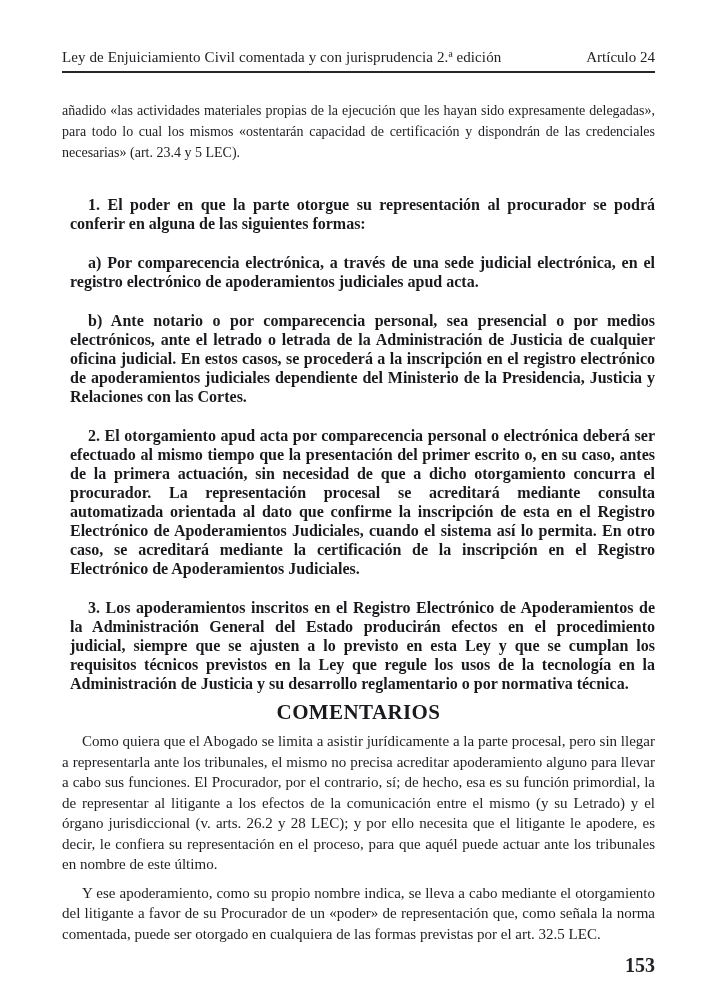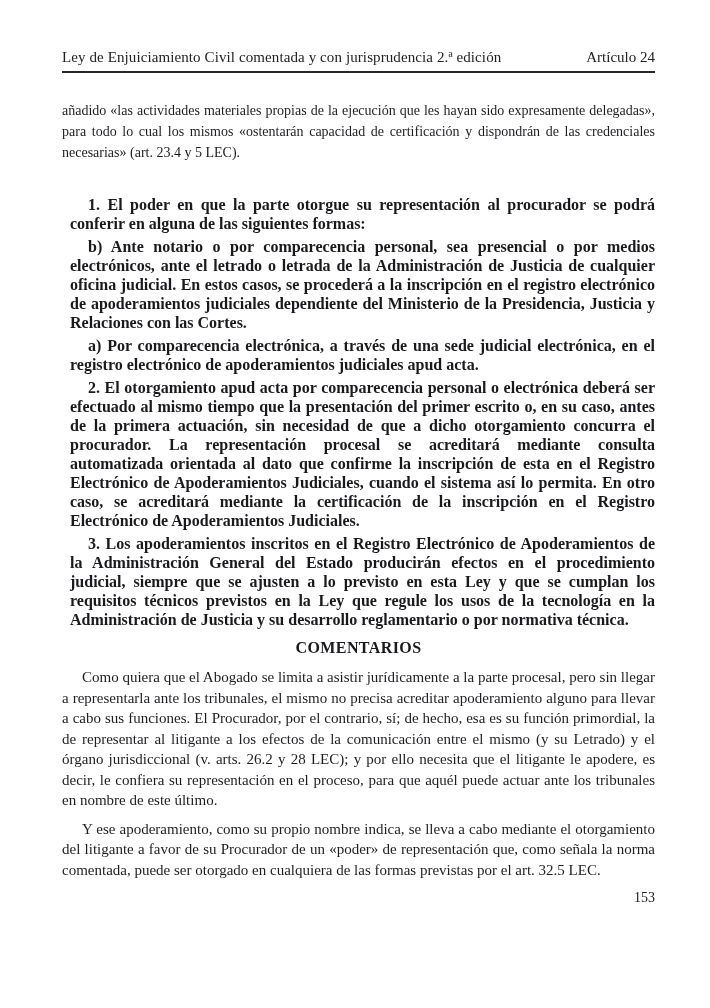--- a/index.html
+++ b/index.html
@@ -52,70 +52,71 @@
   }
   .article-heading {
     text-indent: 60px;
     white-space: nowrap;
   }
   .article-heading .art-title {
     font-style: italic;
     margin-left: 12px;
   }
   .article-par {
-    margin-top: 4px;
+    margin-top: 20px;
     text-indent: 18px;
     text-align: justify;
     hyphens: auto;
   }
 
   
   .comments-heading {
     margin-top: 10px;
-    font-size: 16px;
+    font-size: 21px;
     line-height: 18px;
     font-weight: bold;
     text-align: center;
     letter-spacing: 0.4px;
     color: #1a1a1e;
   }
   .comment-par {
     font-size: 15px;
     line-height: 20.5px;
     text-align: justify;
     text-indent: 20px;
     hyphens: auto;
   }
   .comment-par.first { margin-top: 10px; }
   .comment-par.next  { margin-top: 8px; }
 
   
   .folio {
     margin-top: 10px;
     text-align: right;
-    font-size: 14px;
+    font-size: 20px;
     color: #222226;
+    font-weight: bold;
   }
 </style>
 </head>
 <body>
 
 <div class="page">
 
   <header class="running-header">
     <span class="left">Ley de Enjuiciamiento Civil comentada y con jurisprudencia 2.ª edición</span>
     <span class="right">Artículo 24</span>
   </header>
 
   <p class="intro-par">añadido «las actividades materiales propias de la ejecución que les hayan sido expresamente delegadas», para todo lo cual los mismos «ostentarán capacidad de certificación y dispondrán de las credenciales necesarias» (art. 23.4 y 5 LEC).</p>
 
   <section class="article-block">
     <p class="article-par">1. El poder en que la parte otorgue su representación al procurador se podrá conferir en alguna de las siguientes formas:</p>
+    <p class="article-par">a) Por comparecencia electrónica, a través de una sede judicial electrónica, en el registro electrónico de apoderamientos judiciales apud acta.</p>
     <p class="article-par">b) Ante notario o por comparecencia personal, sea presencial o por medios electrónicos, ante el letrado o letrada de la Administración de Justicia de cualquier oficina judicial. En estos casos, se procederá a la inscripción en el registro electrónico de apoderamientos judiciales dependiente del Ministerio de la Presidencia, Justicia y Relaciones con las Cortes.</p>
-    <p class="article-par">a) Por comparecencia electrónica, a través de una sede judicial electrónica, en el registro electrónico de apoderamientos judiciales apud acta.</p>
     <p class="article-par">2. El otorgamiento apud acta por comparecencia personal o electrónica deberá ser efectuado al mismo tiempo que la presentación del primer escrito o, en su caso, antes de la primera actuación, sin necesidad de que a dicho otorgamiento concurra el procurador. La representación procesal se acreditará mediante consulta automatizada orientada al dato que confirme la inscripción de esta en el Registro Electrónico de Apoderamientos Judiciales, cuando el sistema así lo permita. En otro caso, se acreditará mediante la certificación de la inscripción en el Registro Electrónico de Apoderamientos Judiciales.</p>
     <p class="article-par">3. Los apoderamientos inscritos en el Registro Electrónico de Apoderamientos de la Administración General del Estado producirán efectos en el procedimiento judicial, siempre que se ajusten a lo previsto en esta Ley y que se cumplan los requisitos técnicos previstos en la Ley que regule los usos de la tecnología en la Administración de Justicia y su desarrollo reglamentario o por normativa técnica.</p>
   </section>
 
   <h2 class="comments-heading">COMENTARIOS</h2>
 
   <p class="comment-par first">Como quiera que el Abogado se limita a asistir jurídicamente a la parte procesal, pero sin llegar a representarla ante los tribunales, el mismo no precisa acreditar apoderamiento alguno para llevar a cabo sus funciones. El Procurador, por el contrario, sí; de hecho, esa es su función primordial, la de representar al litigante a los efectos de la comunicación entre el mismo (y su Letrado) y el órgano jurisdiccional (v. arts. 26.2 y 28 LEC); y por ello necesita que el litigante le apodere, es decir, le confiera su representación en el proceso, para que aquél puede actuar ante los tribunales en nombre de este último.</p>
 
   <p class="comment-par next">Y ese apoderamiento, como su propio nombre indica, se lleva a cabo mediante el otorgamiento del litigante a favor de su Procurador de un «poder» de representación que, como señala la norma comentada, puede ser otorgado en cualquiera de las formas previstas por el art. 32.5 LEC.</p>
 

